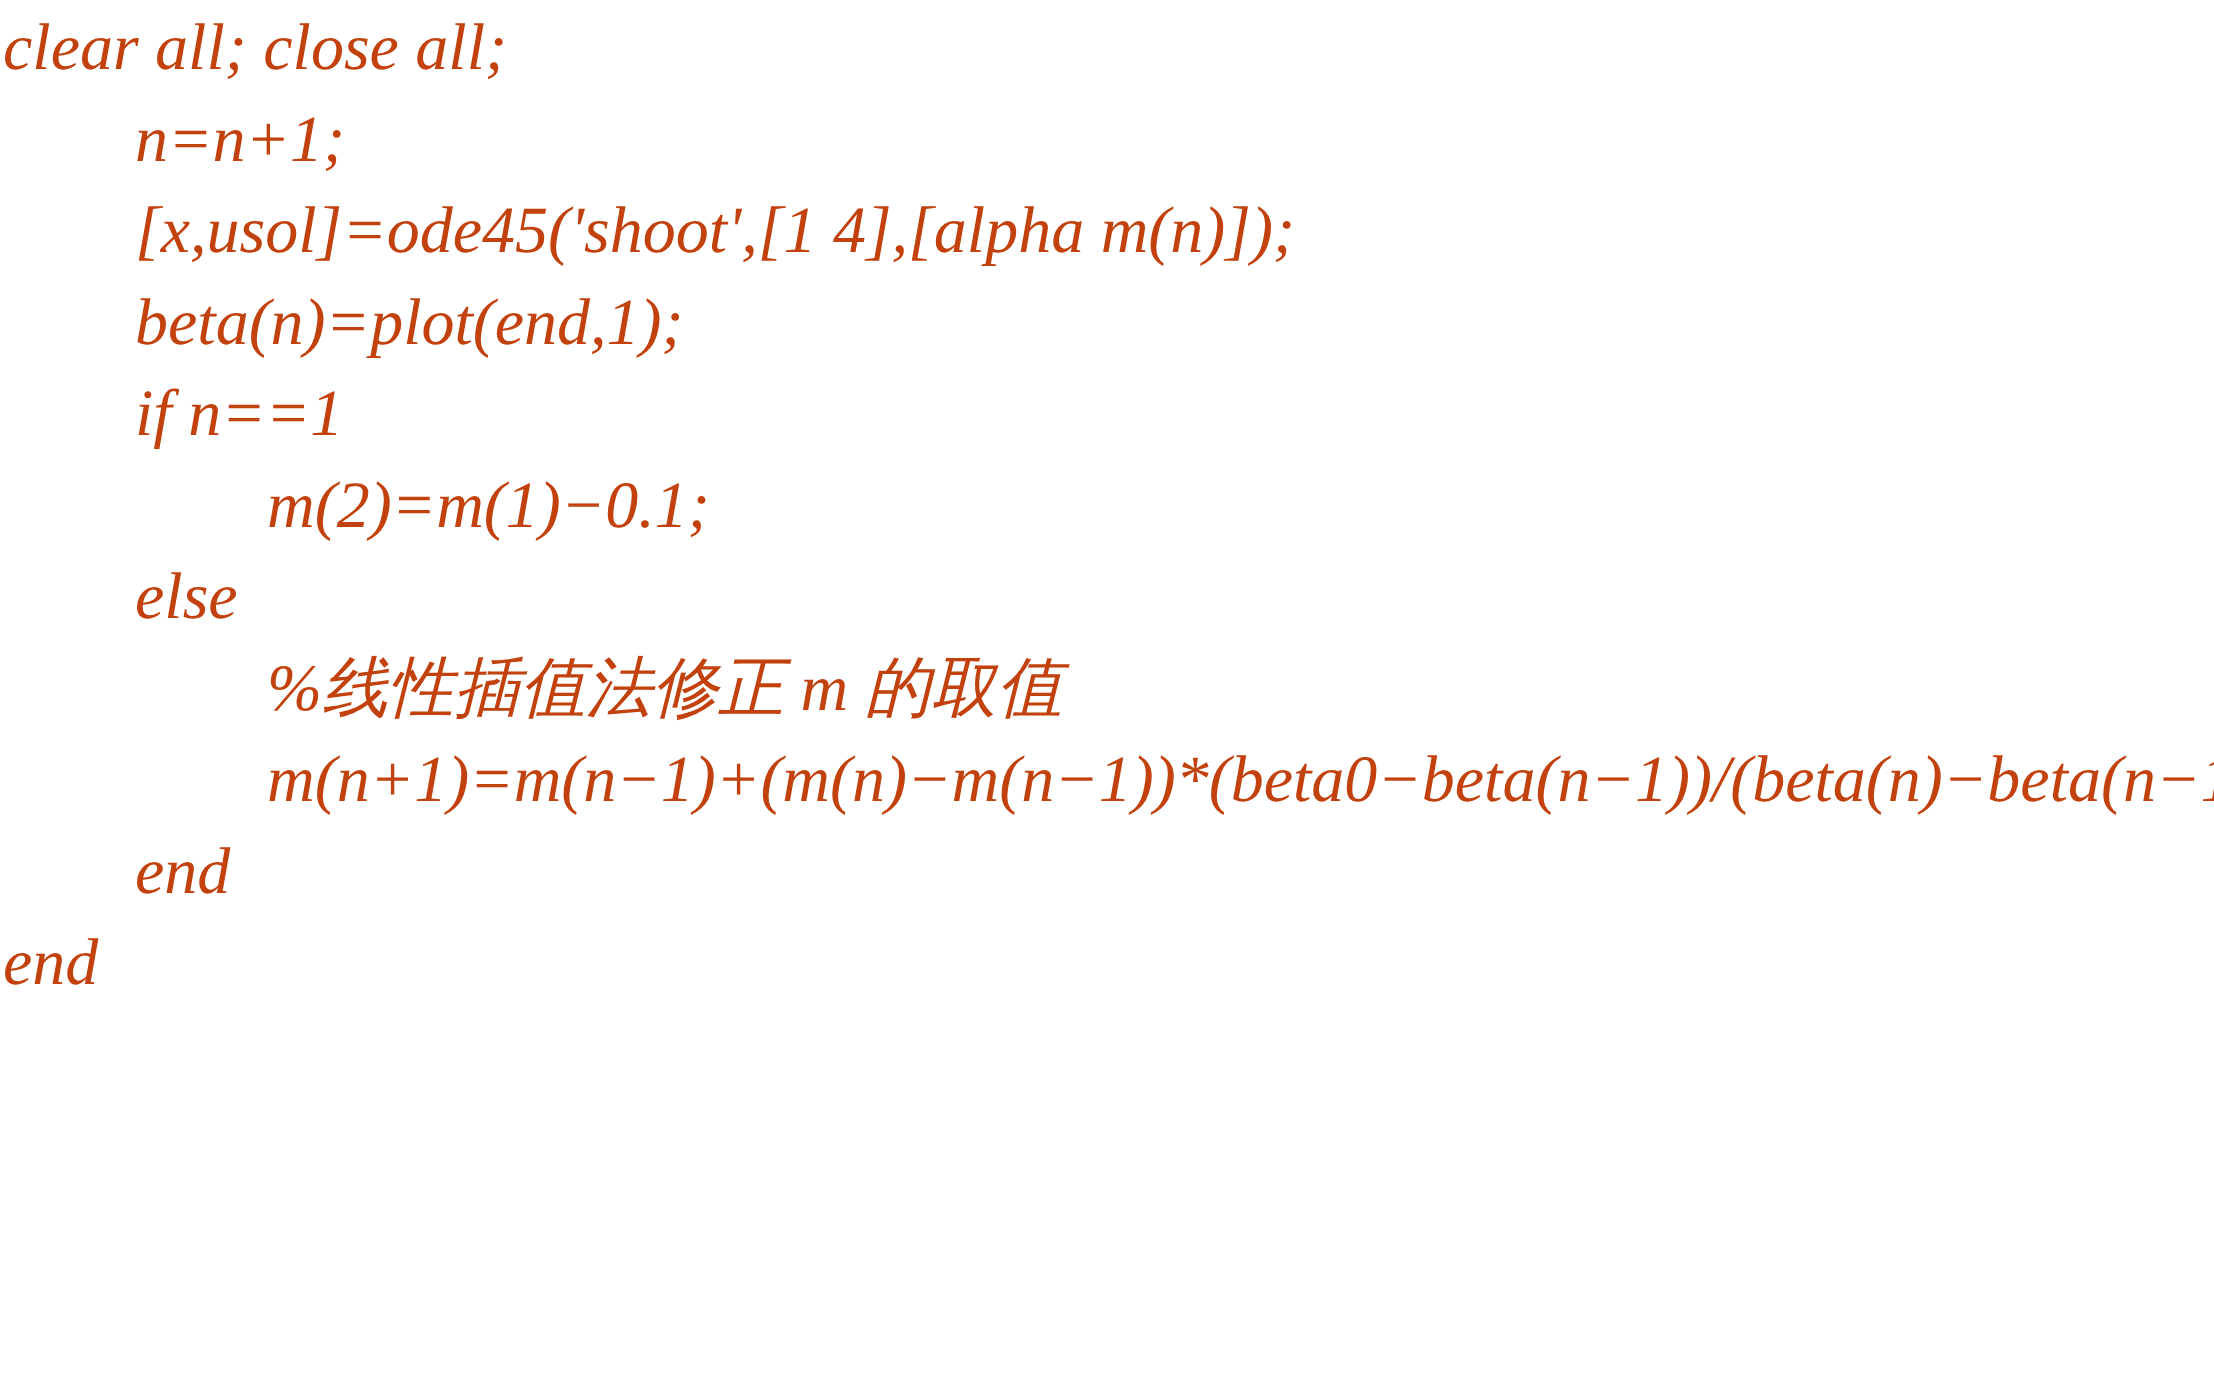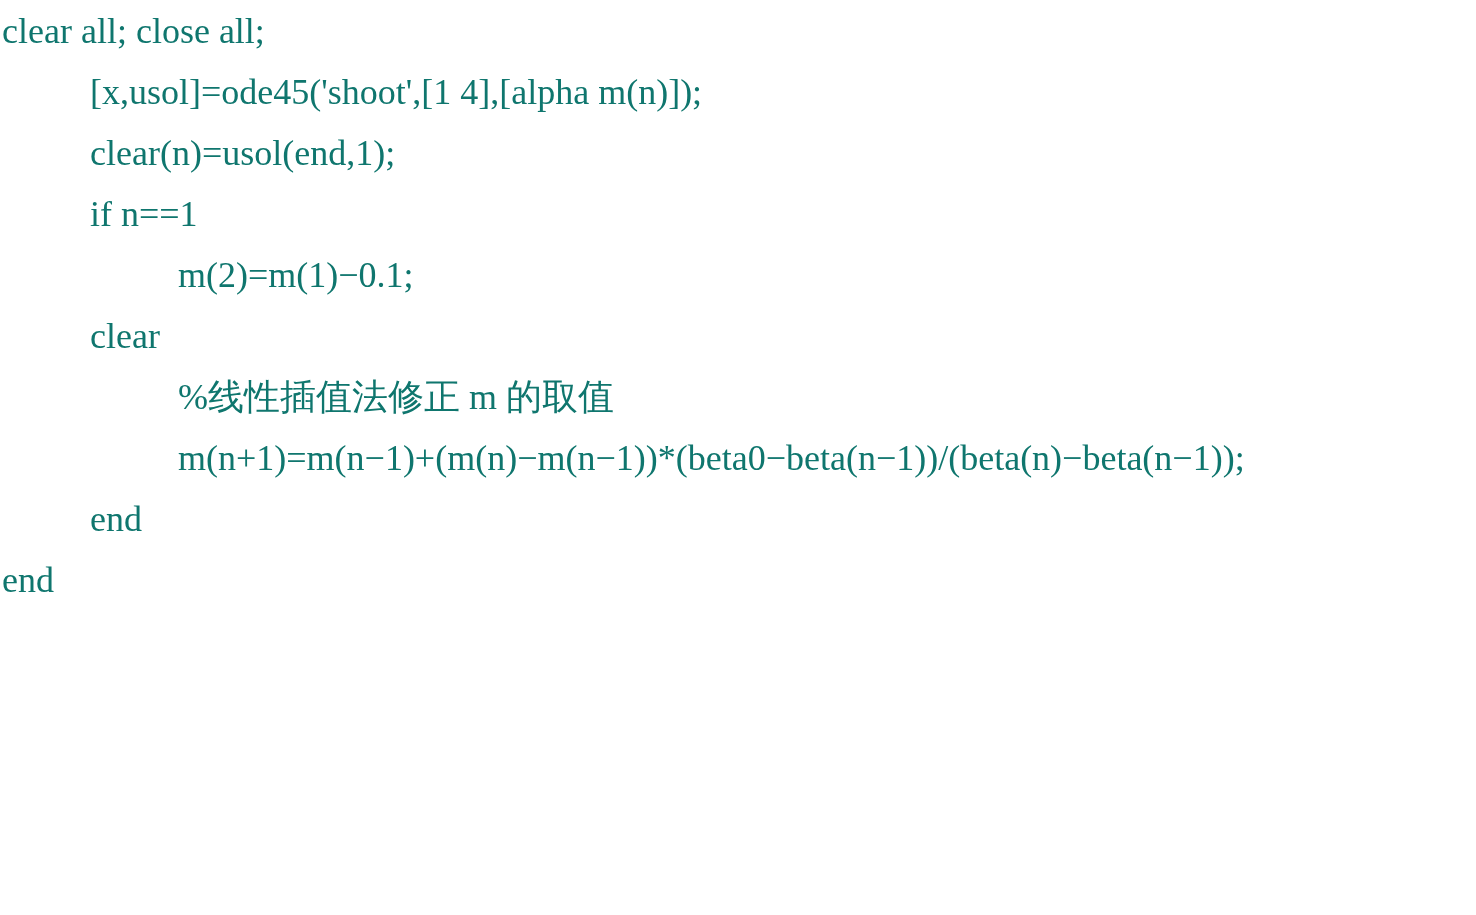--- a/index.html
+++ b/index.html
@@ -9,41 +9,43 @@
   }
   .page {
     position: relative;
     width: 1476px;
     height: 915px;
     background: #ffffff;
     overflow: hidden;
   }
   .code-listing {
     font-family: "Liberation Serif", "DejaVu Serif", serif;
-    font-size: 36px;
+    font-size: 44px;
     line-height: 61px;
-    color: #0f766e;
+    color: #c2410c;
     padding: 1px 0 0 2px;
     white-space: nowrap;
+    font-style: italic;
   }
   .code-line {
     height: 61px;
   }
   .code-line[data-indent="1"] { padding-left: 88px; }
   .code-line[data-indent="2"] { padding-left: 176px; }
 </style>
 </head>
 <body>
 
 <div class="page">
   <div class="code-listing">
     <div class="code-line" data-indent="0">clear all; close all;</div>
+    <div class="code-line" data-indent="1">n=n+1;</div>
     <div class="code-line" data-indent="1">[x,usol]=ode45('shoot',[1 4],[alpha m(n)]);</div>
-    <div class="code-line" data-indent="1">clear(n)=usol(end,1);</div>
+    <div class="code-line" data-indent="1">beta(n)=plot(end,1);</div>
     <div class="code-line" data-indent="1">if n==1</div>
     <div class="code-line" data-indent="2">m(2)=m(1)−0.1;</div>
-    <div class="code-line" data-indent="1">clear</div>
+    <div class="code-line" data-indent="1">else</div>
     <div class="code-line" data-indent="2">%线性插值法修正 m 的取值</div>
     <div class="code-line" data-indent="2">m(n+1)=m(n−1)+(m(n)−m(n−1))*(beta0−beta(n−1))/(beta(n)−beta(n−1));</div>
     <div class="code-line" data-indent="1">end</div>
     <div class="code-line" data-indent="0">end</div>
   </div>
 </div>
 
 </body></html>

